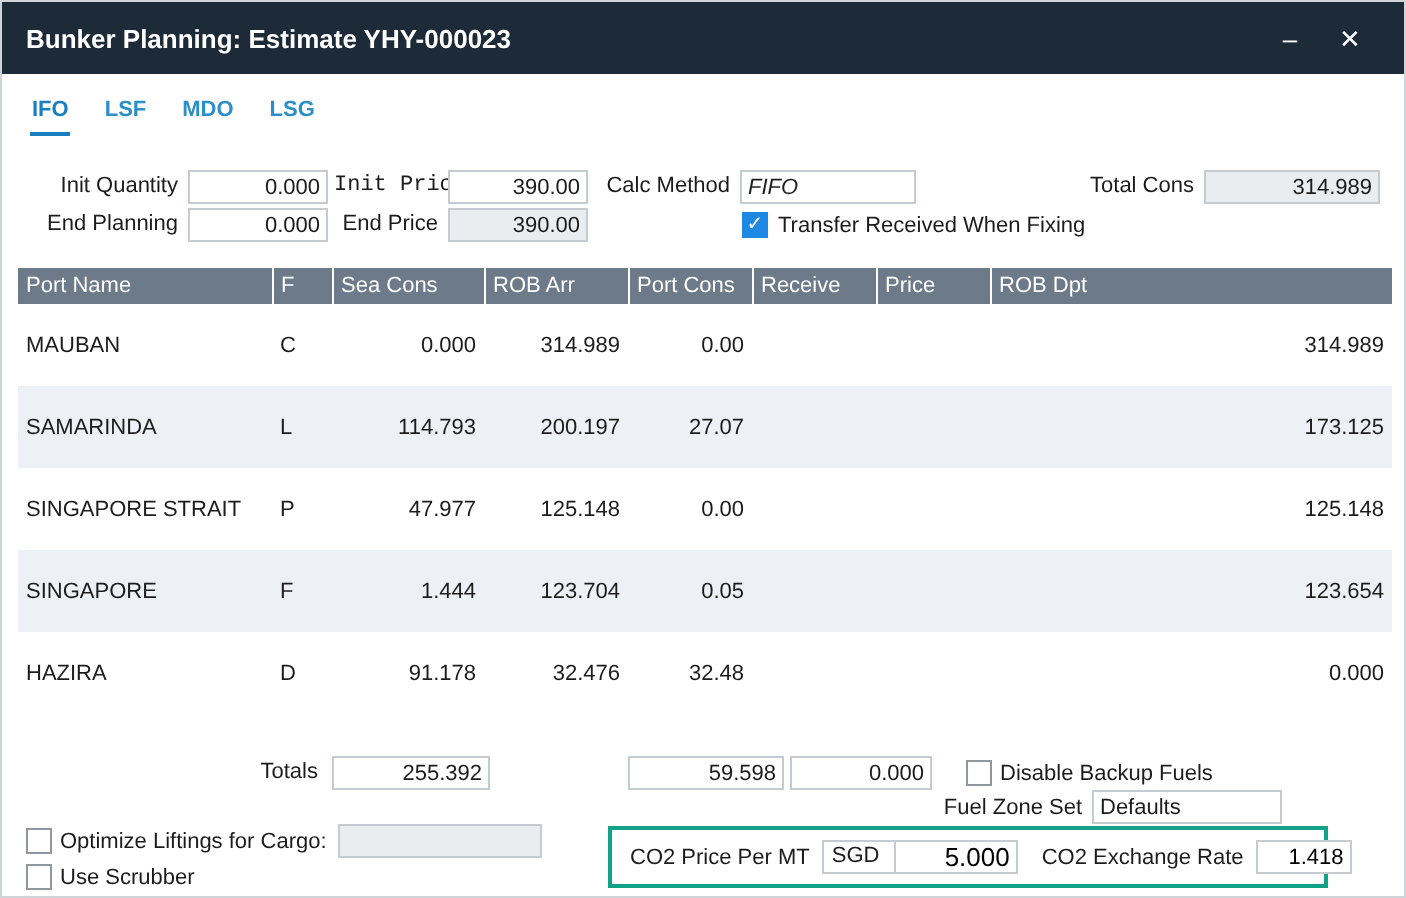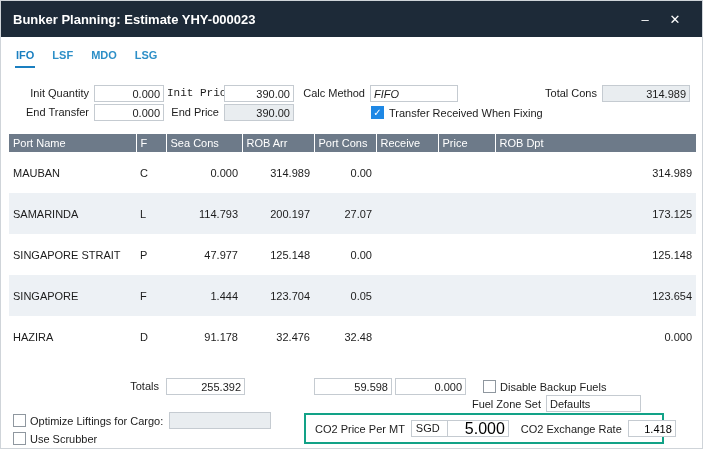--- a/index.html
+++ b/index.html
@@ -28,21 +28,21 @@
   thead th{background:#6d7a89;color:#fff;font-weight:normal;text-align:left;padding:3px 4px;border-right:1px solid rgba(255,255,255,0.25);overflow:hidden;white-space:nowrap;margin-left:36px;}
   thead th:last-child{border-right:none;}
   tbody td{padding:14px 4px;height:13px;overflow:hidden;white-space:nowrap;}
   tbody tr:nth-child(even){background:#edf1f5;}
   tbody td:nth-child(n+3){text-align:right;}
   
   .co2box{position:absolute;left:303px;top:412px;width:360px;height:31px;border:2px solid #12a287;box-sizing:border-box;display:flex;align-items:center;padding:0 9px;gap:6px;background:#fff;}
   .co2box .lbl2{white-space:nowrap;}
   .combo{display:flex;height:17px;border:1px solid #c5cbd1;box-sizing:border-box;}
   .combo .cur{width:36px;padding:0 4px;line-height:15px;border-right:1px solid #c5cbd1;box-sizing:border-box;}
-  .combo input{width:54px;border:none;font-family:inherit;font-size:16px;text-align:right;padding:0 3px;outline:none;}
+  .combo input{width:54px;border:none;font-family:inherit;font-size:13px;text-align:right;padding:0 3px;outline:none;}
   .ratefld{width:48px;height:17px;border:1px solid #c5cbd1;box-sizing:border-box;font-family:inherit;font-size:11px;text-align:right;padding:0 3px;}
   .gap{width:12px;}
 </style>
 </head>
 <body>
 
 <div class="window">
 
   <div class="titlebar">
     <span class="title">Bunker Planning: Estimate YHY-000023</span>
@@ -59,21 +59,21 @@
 
   <span class="lbl" style="left:6px;top:84px;width:82px;">Init Quantity</span>
   <input class="fld" style="left: 93px; top: 84px; width: 70px;" value="0.000">
   <span class="lbl" style="left:166px;top:84px;width:52px;font-family:Liberation Mono, monospace;">Init Price</span>
   <input class="fld" style="left: 223px; top: 84px; width: 70px;" value="390.00">
   <span class="lbl" style="left:298px;top:84px;width:66px;">Calc Method</span>
   <input class="fld la" style="left: 369px; top: 84px; width: 88px; font-style: italic;" value="FIFO">
   <span class="lbl" style="left:536px;top:84px;width:60px;">Total Cons</span>
   <input class="fld ro" style="left: 601px; top: 84px; width: 88px;" readonly="" value="314.989">
 
-  <span class="lbl" style="left:6px;top:103px;width:82px;">End Transfer</span>
+  <span class="lbl" style="left:6px;top:103px;width:82px;">End Planning</span>
   <input class="fld" style="left: 93px; top: 103px; width: 70px;" value="0.000">
   <span class="lbl" style="left:166px;top:103px;width:52px;">End Price</span>
   <input class="fld ro" style="left: 223px; top: 103px; width: 70px;" readonly="" value="390.00">
   <span class="cb checked" style="left:370px;top:105px;"><span>✓</span></span>
   <span class="cblbl" style="left:388px;top:104px;">Transfer Received When Fixing</span>
 
   <div class="grid">
     <table>
       <colgroup>
         <col style="width:127px">

